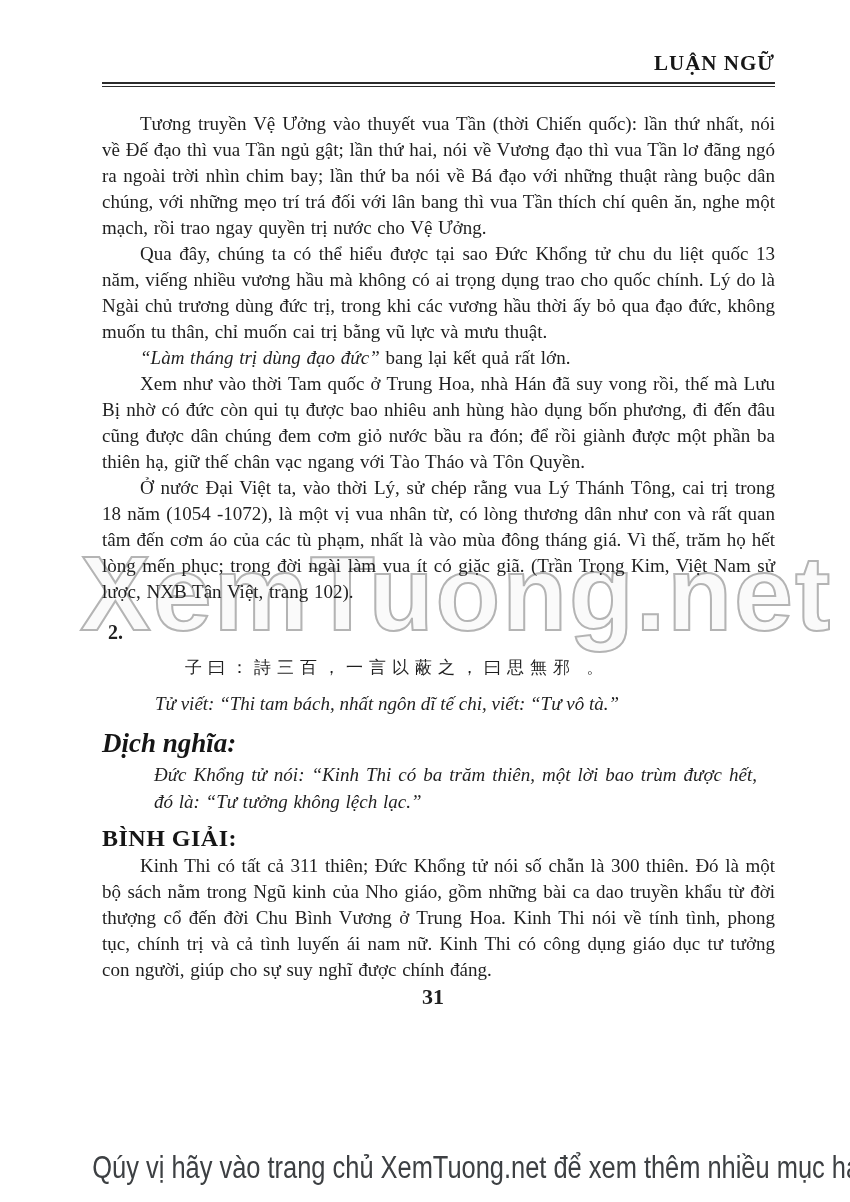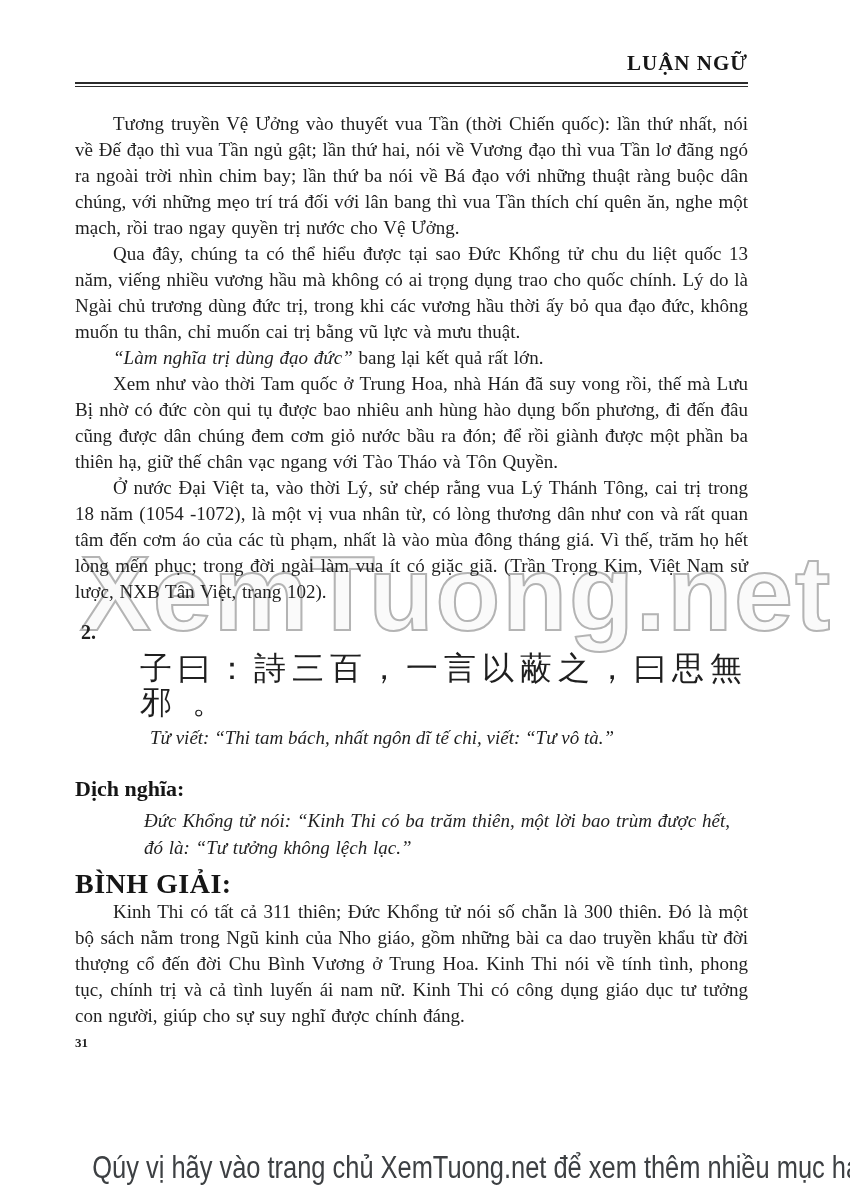--- a/index.html
+++ b/index.html
@@ -26,21 +26,21 @@
     letter-spacing: 2px;
     white-space: nowrap;
     color: rgba(255,255,255,0.92);
     -webkit-text-stroke: 2px #b4b4b4;
     text-shadow: 0 0 1px #c0c0c0;
     user-select: none;
     pointer-events: none;
   }
   .content {
     position: absolute;
-    left: 75px;
+    left: 102px;
     top: 50px;
     width: 673px;
     z-index: 1;
   }
   .header-title {
     font-size: 21px;
     font-weight: 700;
     text-align: right;
     letter-spacing: 1px;
     line-height: 26px;
@@ -62,63 +62,64 @@
   .first-para { margin-top: 24px; }
   .section-number {
     margin-top: 14px;
     margin-left: 6px;
     font-size: 20px;
     font-weight: 700;
     line-height: 26px;
   }
   .chinese-line {
     margin-top: 6px;
-    margin-left: 65px;
-    font-size: 32px;
+    margin-left: 83px;
+    font-size: 17px;
     line-height: 34px;
     letter-spacing: 6px;
     font-family: "Liberation Serif", serif;
   }
   .translit-line {
     margin-top: 6px;
-    margin-left: 75px;
+    margin-left: 53px;
     font-style: italic;
     font-size: 19px;
     line-height: 26px;
   }
   .subhead-italic {
-    margin-top: 24px;
-    font-size: 22px;
+    margin-top: 12px;
+    font-size: 27px;
     font-weight: 700;
+    font-style: italic;
     line-height: 28px;
     color: #161616;
   }
   .translation-block {
     margin-top: 4px;
-    margin-left: 69px;
+    margin-left: 52px;
     margin-right: 18px;
     font-style: italic;
     font-size: 19px;
     line-height: 27px;
     text-align: justify;
     word-spacing: 1px;
   }
   .subhead-bold {
     margin-top: 8px;
-    font-size: 28px;
+    font-size: 24px;
     font-weight: 700;
     line-height: 30px;
     letter-spacing: 0.5px;
     color: #161616;
   }
   .page-number {
     margin-top: 2px;
     margin-right: 11px;
-    text-align: left;
-    font-size: 13px;
+    text-align: center;
+    font-size: 22px;
     font-weight: 700;
     line-height: 24px;
   }
   .footer {
     position: absolute;
     left: 0;
     top: 1150px;
     width: 850px;
     text-align: center;
     z-index: 1;
@@ -146,21 +147,21 @@
   <div class="content">
 
     <div class="header-title">LUẬN NGỮ</div>
 
     <div class="double-rule"></div>
 
     <p class="body-para first-para">Tương truyền Vệ Ưởng vào thuyết vua Tần (thời Chiến quốc): lần thứ nhất, nói về Đế đạo thì vua Tần ngủ gật; lần thứ hai, nói về Vương đạo thì vua Tần lơ đãng ngó ra ngoài trời nhìn chim bay; lần thứ ba nói về Bá đạo với những thuật ràng buộc dân chúng, với những mẹo trí trá đối với lân bang thì vua Tần thích chí quên ăn, nghe một mạch, rồi trao ngay quyền trị nước cho Vệ Ưởng.</p>
 
     <p class="body-para">Qua đây, chúng ta có thể hiểu được tại sao Đức Khổng tử chu du liệt quốc 13 năm, viếng nhiều vương hầu mà không có ai trọng dụng trao cho quốc chính. Lý do là Ngài chủ trương dùng đức trị, trong khi các vương hầu thời ấy bỏ qua đạo đức, không muốn tu thân, chỉ muốn cai trị bằng vũ lực và mưu thuật.</p>
 
-    <p class="body-para"><em>“Làm nghĩa trị dùng đạo đức”</em><span> bang lại kết quả rất lớn.</span></p>
+    <p class="body-para"><em>“Làm tháng trị dùng đạo đức”</em><span> bang lại kết quả rất lớn.</span></p>
 
     <p class="body-para">Xem như vào thời Tam quốc ở Trung Hoa, nhà Hán đã suy vong rồi, thế mà Lưu Bị nhờ có đức còn qui tụ được bao nhiêu anh hùng hào dụng bốn phương, đi đến đâu cũng được dân chúng đem cơm giỏ nước bầu ra đón; để rồi giành được một phần ba thiên hạ, giữ thế chân vạc ngang với Tào Tháo và Tôn Quyền.</p>
 
     <p class="body-para">Ở nước Đại Việt ta, vào thời Lý, sử chép rằng vua Lý Thánh Tông, cai trị trong 18 năm (1054 -1072), là một vị vua nhân từ, có lòng thương dân như con và rất quan tâm đến cơm áo của các tù phạm, nhất là vào mùa đông tháng giá. Vì thế, trăm họ hết lòng mến phục; trong đời ngài làm vua ít có giặc giã. (Trần Trọng Kim, Việt Nam sử lược, NXB Tân Việt, trang 102).</p>
 
     <div class="section-number">2.</div>
 
     <div class="chinese-line">子曰：詩三百，一言以蔽之，曰思無邪 。</div>
 
     <div class="translit-line">Tử viết: “Thi tam bách, nhất ngôn dĩ tế chi, viết: “Tư vô tà.”</div>

